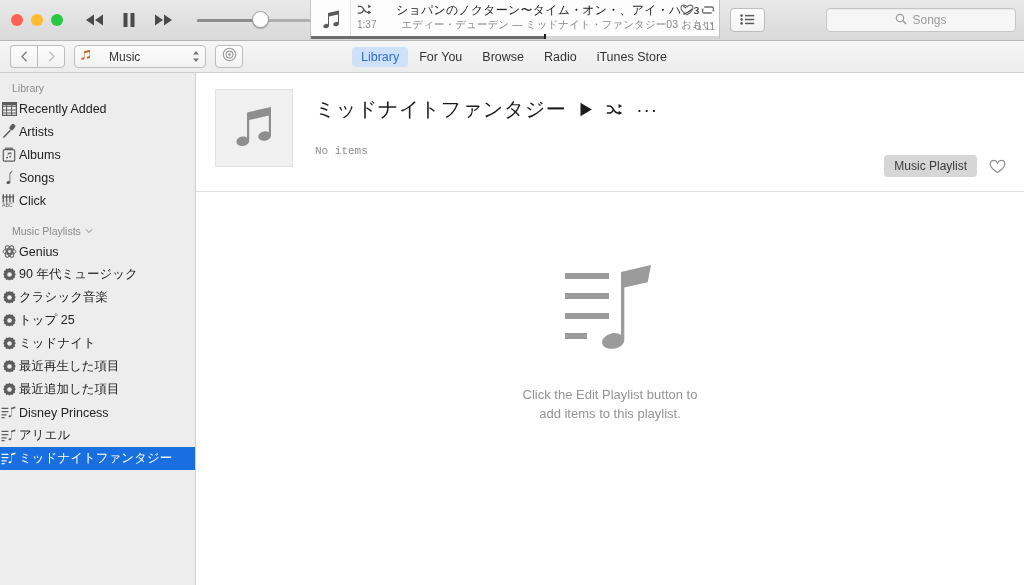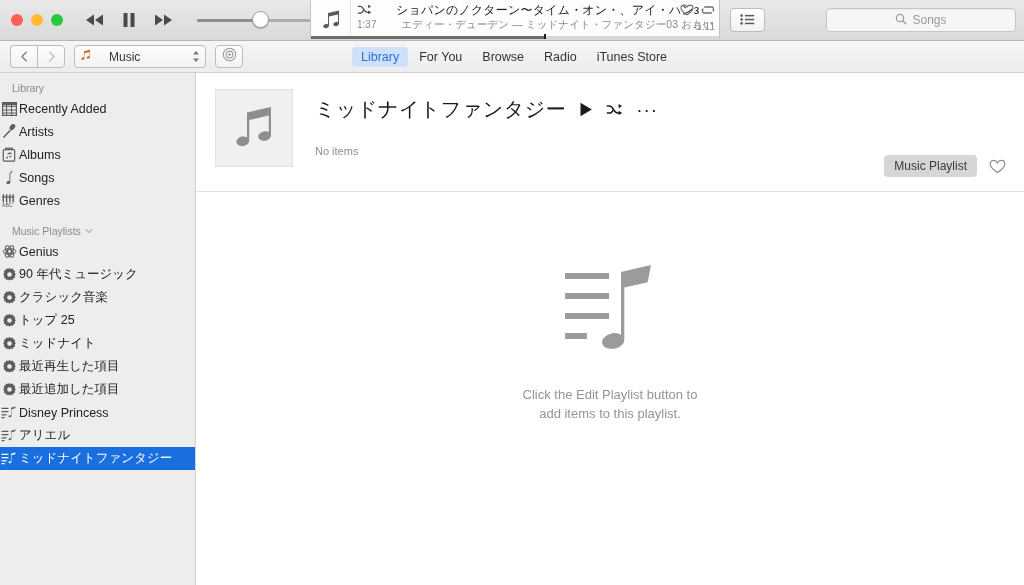--- a/index.html
+++ b/index.html
@@ -295,21 +295,21 @@
     padding-top: 7px;
   }
   .pl-titlerow { display: flex; align-items: center; gap: 13px; }
   .pl-title {
     font-size: 20px; color: #1a1a1a;
     letter-spacing: 0.5px;
     white-space: nowrap;
   }
   .pl-ctl { color: #1c1c1c; display: flex; align-items: center; }
   .pl-dots { font-size: 19px; color: #1c1c1c; letter-spacing: 1px; line-height: 10px; }
-  .pl-count { font-size: 11px; color: #8e8e8e; margin-top: 22px; }
+  .pl-count { font-size: 11px; color: #8e8e8e; margin-top: 22px; font-family: Liberation Mono, monospace; }
 
   .pl-actions {
     position: absolute;
     right: 18px; bottom: 14px;
     display: flex; align-items: center; gap: 12px;
   }
   .edit-btn {
     background: #d6d6d6;
     border-radius: 4px;
     font-size: 12px;
@@ -540,21 +540,21 @@
       </div>
 
       <div class="sb-item">
         <span class="sb-icon">
           <svg width="16" height="15" viewBox="0 0 16 15">
               <path d="M2.3 1.2 V9.4 M5.6 1.2 V9.4 M8.9 1.2 V9.4 M12.2 1.2 V9.4" stroke="#5d5d5d" stroke-width="1.4"></path>
               <path d="M1.2 4 H13.3" stroke="#5d5d5d" stroke-width="1.2"></path>
               <text x="1" y="14.3" font-size="5.2" fill="#5d5d5d" font-family="Liberation Sans, sans-serif">ABC</text>
             </svg>
         </span>
-        <span class="sb-label">Genres</span>
+        <span class="sb-label">Click</span>
       </div>
 
       <div class="sb-gap"></div>
 
       <div class="sb-header">
         <span>Music Playlists</span>
         <span class="chev">
           <svg width="8" height="6" viewBox="0 0 8 6">
               <path d="M0.8 1.2 L4 4.6 L7.2 1.2" stroke="#8b8b8b" stroke-width="1" fill="none"></path>
             </svg>

